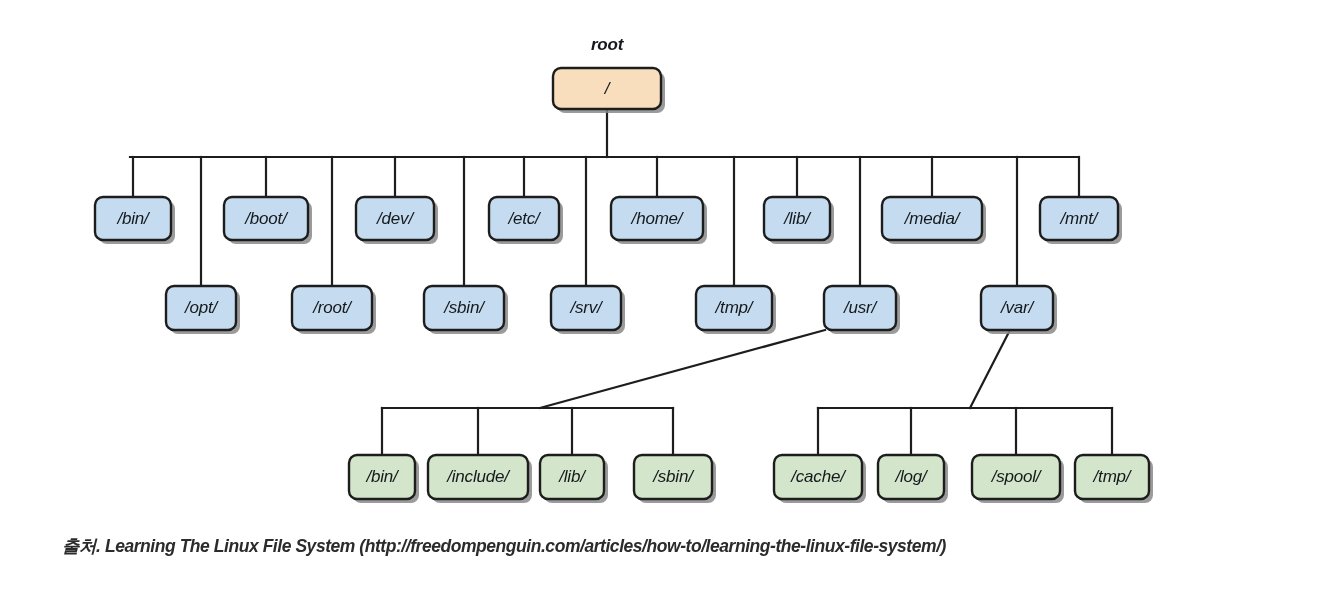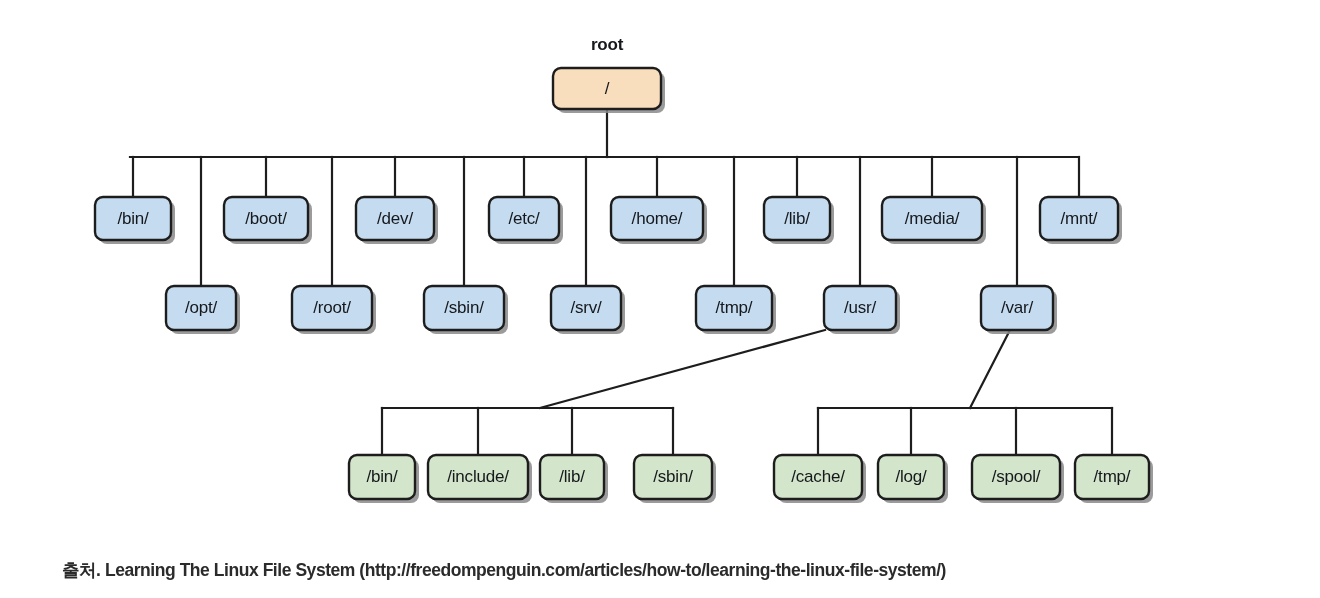--- a/index.html
+++ b/index.html
@@ -12,20 +12,21 @@
     width: 1320px;
     height: 598px;
     font-family: "Liberation Sans", sans-serif;
     overflow: hidden;
     position: relative;
   }
   #diagram-root {
     position: relative;
     width: 1320px;
     height: 598px;
+    font-style: italic;
   }
   svg.tree-canvas {
     position: absolute;
     left: 0;
     top: 0;
     width: 1320px;
     height: 598px;
     display: block;
   }
   .edge {
@@ -54,21 +55,21 @@
     font-family: "Liberation Sans", sans-serif;
     font-size: 17px;
     fill: #15181c;
     text-anchor: middle;
     font-weight: 600;
     letter-spacing: -0.2px;
   }
   .source-note {
     position: absolute;
     left: 62px;
-    top: 558px;
+    top: 534px;
     font-family: "Liberation Sans", sans-serif;
     font-size: 17.5px;
     color: #2b2b2b;
     font-weight: 600;
     letter-spacing: -0.45px;
     white-space: nowrap;
   }
 </style>
 </head>
 <body>

